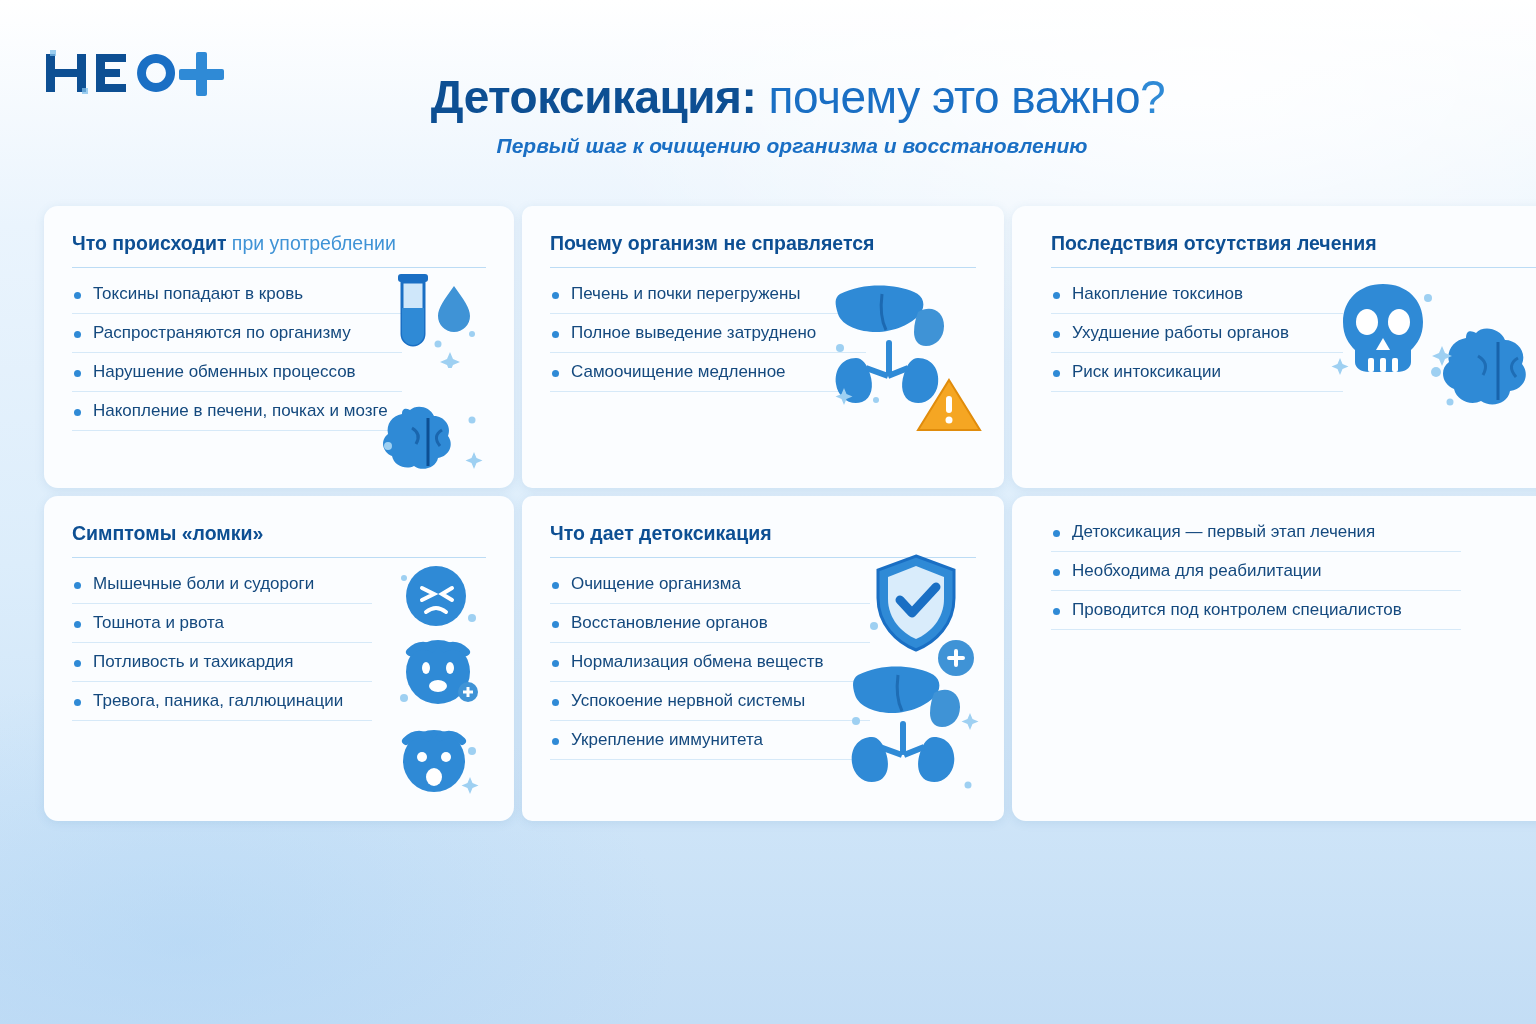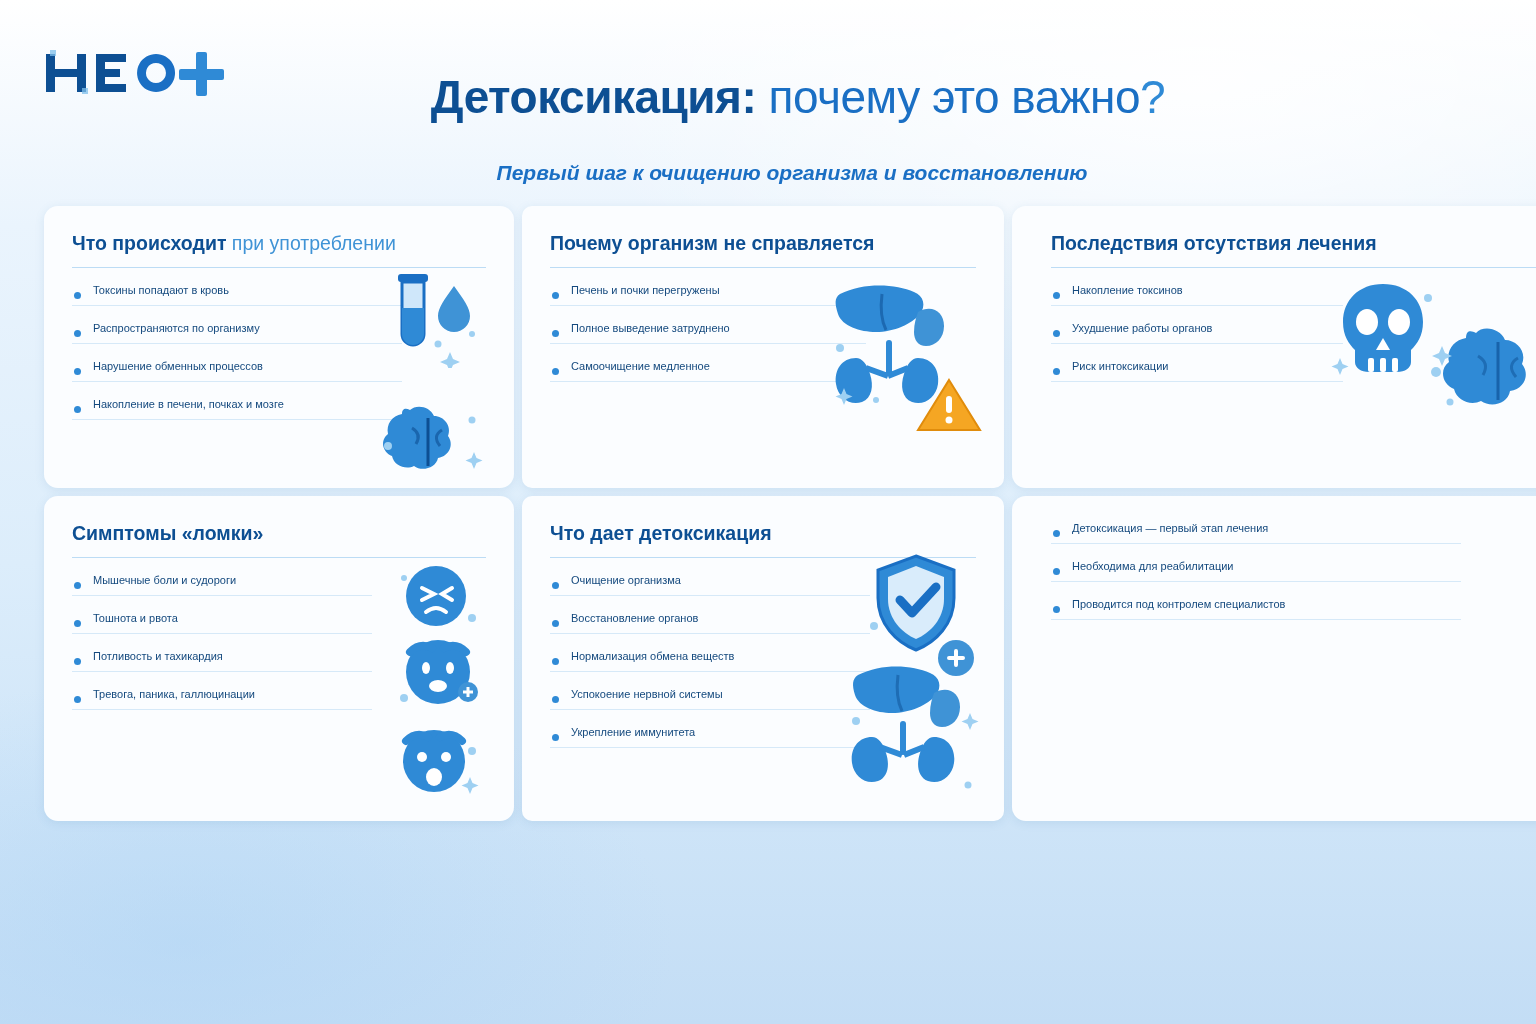--- a/index.html
+++ b/index.html
@@ -31,21 +31,21 @@
   .title-wrap { text-align: center; padding-left: 60px; margin-top: 36px; }
   .title {
     font-size: 46px;
     letter-spacing: -0.5px;
     white-space: nowrap;
   }
   .title .strong { font-weight: bold; color: #0d4f93; }
   .title .light  { font-weight: normal; color: #1a6fc4; }
   .title .qmark  { font-weight: normal; color: #2f8ad6; }
   .subtitle {
-    margin-top: 37px;
+    margin-top: 10px;
     font-size: 21px;
     font-style: italic;
     font-weight: bold;
     color: #1a6fc4;
     text-align: center;
     padding-left: 48px;
   }
 
   
   .grid {
@@ -78,24 +78,24 @@
     padding-bottom: 12px;
     border-bottom: 1.5px solid #bcdcf5;
     margin-bottom: 16px;
     white-space: nowrap;
   }
   .card-head .hl-light { font-weight: normal; color: #3f93d6; }
 
   ul { list-style: none; }
   li {
     position: relative;
-    font-size: 11px;
+    font-size: 17px;
     color: #14497e;
     padding: 0 0 9px 21px;
-    margin-bottom: 16px;
+    margin-bottom: 9px;
     border-bottom: 1px solid #d6e9f8;
     white-space: nowrap;
   }
   li:last-child { border-bottom: 1px solid #d6e9f8; }
   li::before {
     content: "";
     position: absolute;
     left: 2px; top: 8px;
     width: 7px; height: 7px;
     border-radius: 50%;

